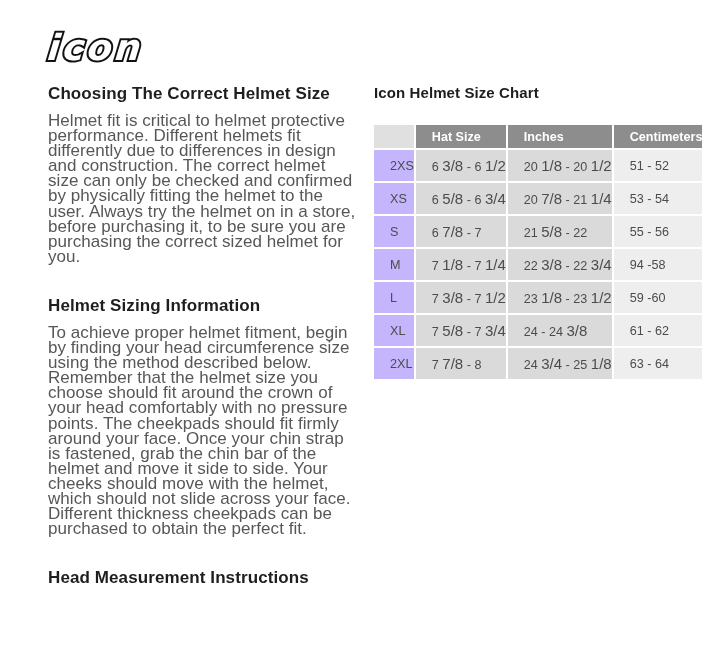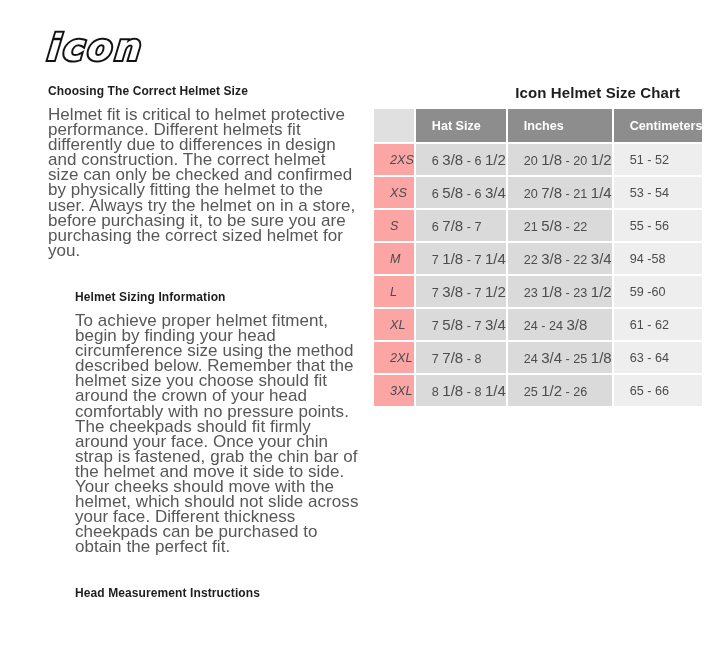--- a/index.html
+++ b/index.html
@@ -18,54 +18,54 @@
   }
   
   .content {
     position:absolute; top:84px; left:48px;
     display:flex; gap:12px;
   }
   .left-col  { width:312px; }
   .right-col { width:308px; }
 
   h2.sec-heading {
-    font-size:12px; font-weight:bold; color:#1e1e1e;
+    font-size:17px; font-weight:bold; color:#1e1e1e;
     margin:0 0 9px 0; letter-spacing:0.1px;
   }
   .section { margin-bottom:27px; }
-  .section + .section { margin-top:32px;margin-left:27px; }
+  .section + .section { margin-top:32px; }
   p.sec-body {
     margin:0;
     font-size:17px; line-height:15.1px;
     color:#575757; letter-spacing:0.05px;
   }
 
   
   .chart-title {
     font-size:15px; font-weight:bold; color:#1e1e1e;
-    margin:0 0 6px 2px; letter-spacing:0.1px;text-align:right;
+    margin:0 0 22px 2px; letter-spacing:0.1px;
   }
   table.size-chart {
     border-collapse:separate;
     border-spacing:2px;
     margin-left:0;
   }
   table.size-chart th, table.size-chart td {
     font-size:12.6px;
     text-align:left;
     padding:0 0 0 16px;
     white-space:nowrap;
   }
   table.size-chart th {
     background:#8d8d8d; color:#ffffff;
-    font-weight:bold; height:33px;
+    font-weight:bold; height:23px;
   }
   table.size-chart th.corner { background:#e0e0e0; }
   table.size-chart td { height:31px; color:#4c4c4c; }
-  td.cell-size   { background:#fca5a5; padding-left:6px; font-size:12px; color:#525252;font-style:italic; }
+  td.cell-size   { background:#c4b5fd; padding-left:6px; font-size:12px; color:#525252; }
   td.cell-hat    { background:#dadada; }
   td.cell-inches { background:#dadada; }
   td.cell-cm     { background:#eeeeee; }
   span.frac { font-size:15px; letter-spacing:0; }
   col.c-size   { width:31px; }
   col.c-hat    { width:87px; }
   col.c-inches { width:91px; }
   col.c-cm     { width:89px; }
 </style>
 </head>
@@ -151,23 +151,17 @@
             <td class="cell-hat">7 <span class="frac">5/8</span> - 7 <span class="frac">3/4</span></td>
             <td class="cell-inches">24 - 24 <span class="frac">3/8</span></td>
             <td class="cell-cm">61 - 62</td>
           </tr>
           <tr>
             <td class="cell-size">2XL</td>
             <td class="cell-hat">7 <span class="frac">7/8</span> - 8</td>
             <td class="cell-inches">24 <span class="frac">3/4</span> - 25 <span class="frac">1/8</span></td>
             <td class="cell-cm">63 - 64</td>
           </tr>
-          <tr>
-            <td class="cell-size">3XL</td>
-            <td class="cell-hat">8 <span class="frac">1/8</span> - 8 <span class="frac">1/4</span></td>
-            <td class="cell-inches">25 <span class="frac">1/2</span> - 26</td>
-            <td class="cell-cm">65 - 66</td>
-          </tr>
         </tbody>
     </table>
   </div>
 
 </div>
 
 </body></html>

